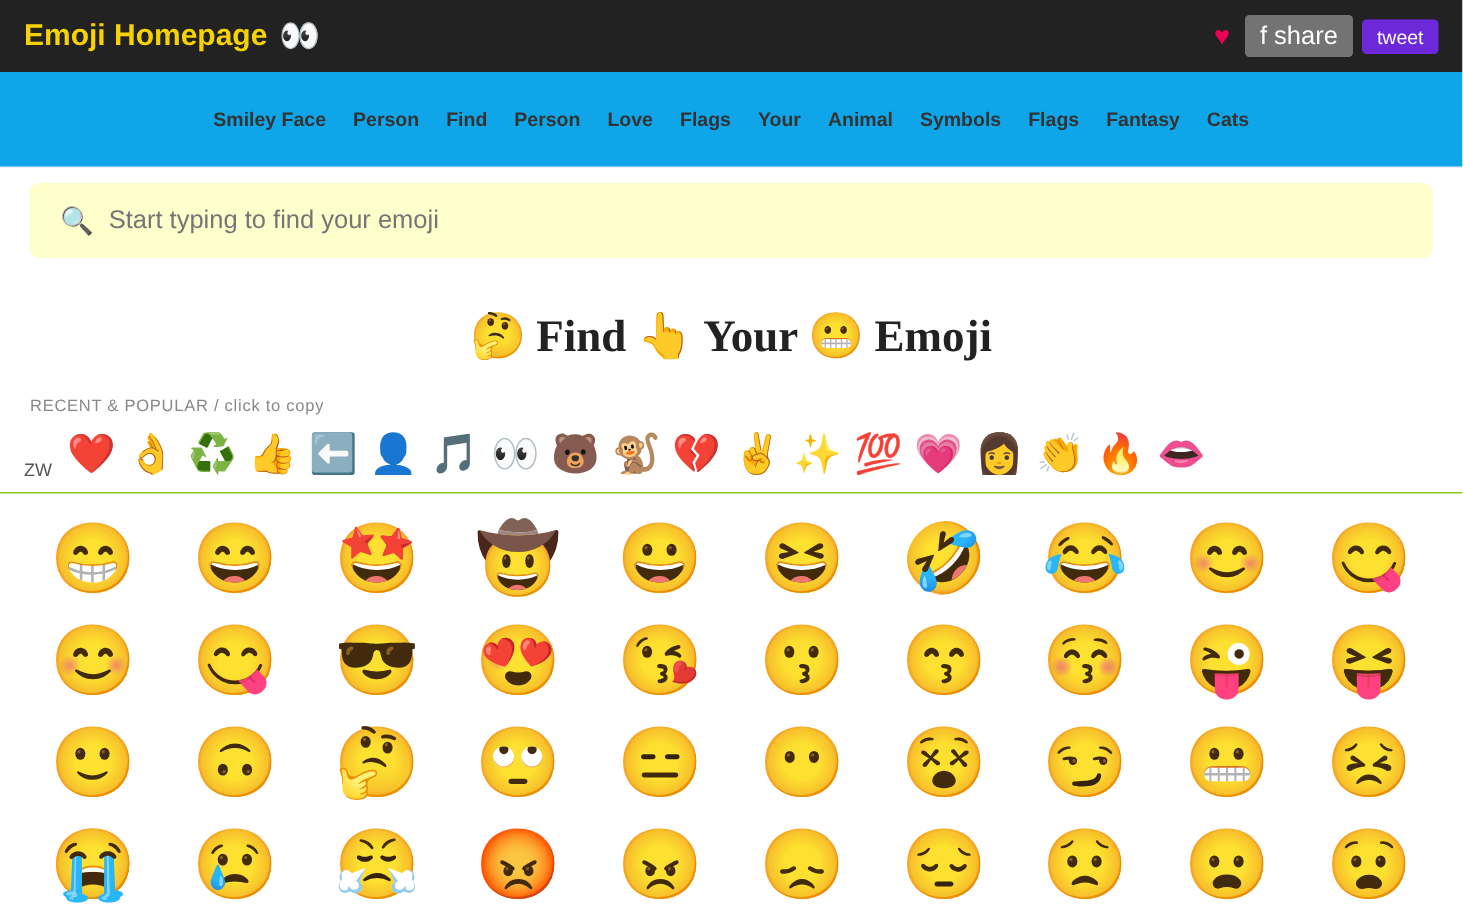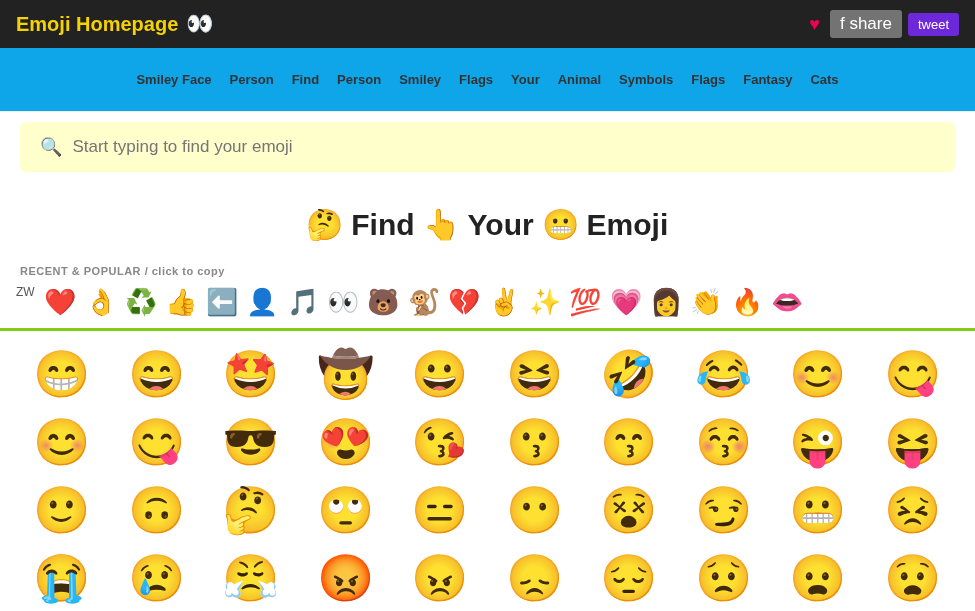--- a/index.html
+++ b/index.html
@@ -91,40 +91,41 @@
     }
 
     
     .hero {
       text-align: center;
       padding: 20px 0 10px;
       font-size: 26px;
       font-weight: bold;
       color: #222;
       line-height: 1.5;
+      font-family: Liberation Serif, serif;
     }
     .hero span { font-size: 30px; }
 
     
     .recent-label {
       font-size: 11px;
       color: #444;
       font-weight: bold;
       padding: 8px 20px 4px;
       letter-spacing: 0.5px;
     }
-    .recent-label span { font-weight: bold; color: #888; }
+    .recent-label span { font-weight: normal; color: #888; }
 
     
     .recent-row {
       display: flex;
-      align-items: flex-start;
+      align-items: flex-end;
       padding: 4px 16px 8px;
       gap: 4px;
-      border-bottom: 3px solid #84cc16;
+      border-bottom: 1px solid #84cc16;
       flex-wrap: wrap;
     }
     .zw-label {
       font-size: 12px;
       color: #555;
       margin-right: 4px;
     }
     .recent-emoji {
       font-size: 26px;
       cursor: pointer;
@@ -157,21 +158,21 @@
   <span class="header-heart">♥</span>
   <button class="btn-share">f share</button>
   <button class="btn-tweet">tweet</button>
 </div>
 
 <nav class="nav">
 <a href="#">Smiley Face</a>
     <a href="#">Person</a>
     <a href="#">Find</a>
     <a href="#">Person</a>
-    <a href="#">Smiley</a>
+    <a href="#">Love</a>
     <a href="#">Flags</a>
     <a href="#">Your</a>
     <a href="#">Animal</a>
     <a href="#">Symbols</a>
     <a href="#">Flags</a>
     <a href="#">Fantasy</a>
     <a href="#">Cats</a>
   </nav>
 
 <div class="search-wrap">

